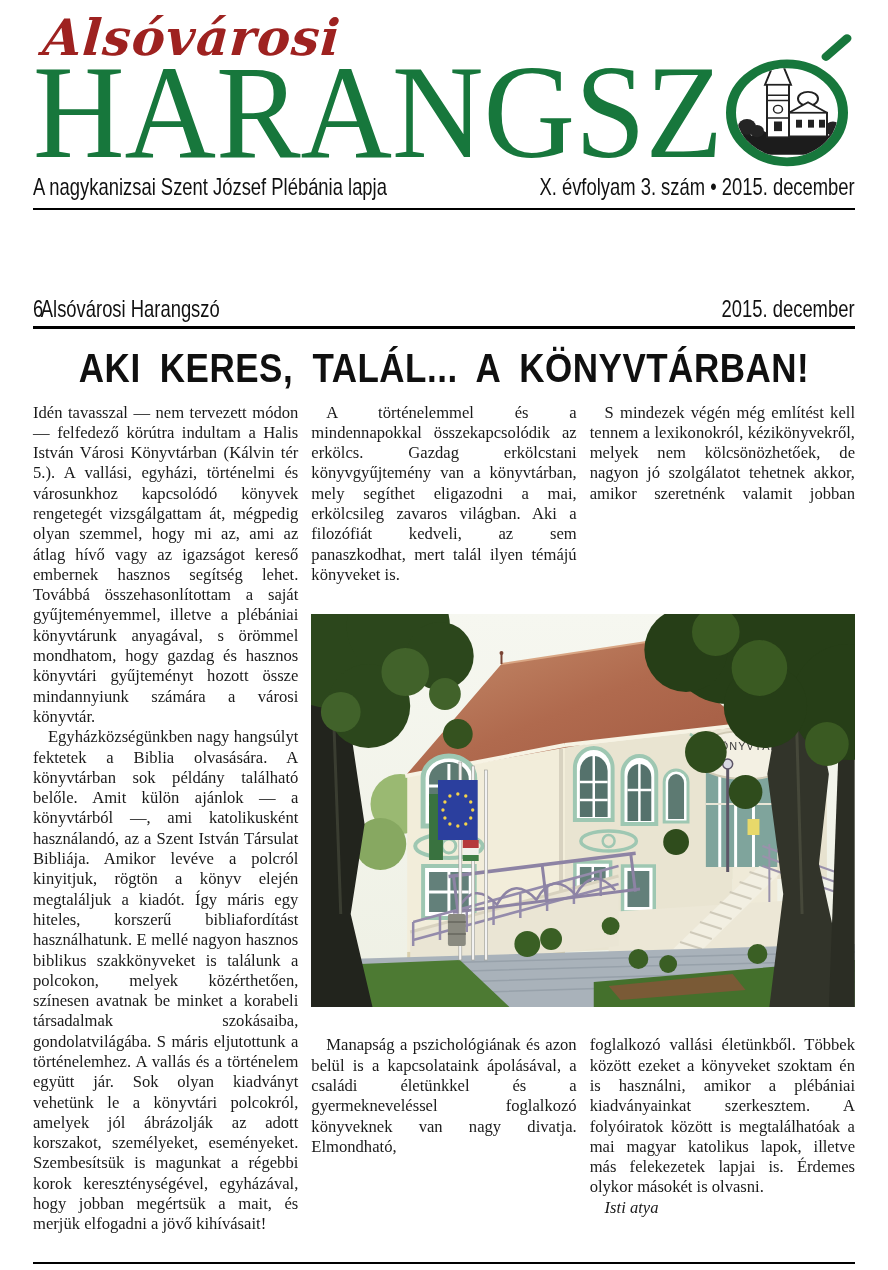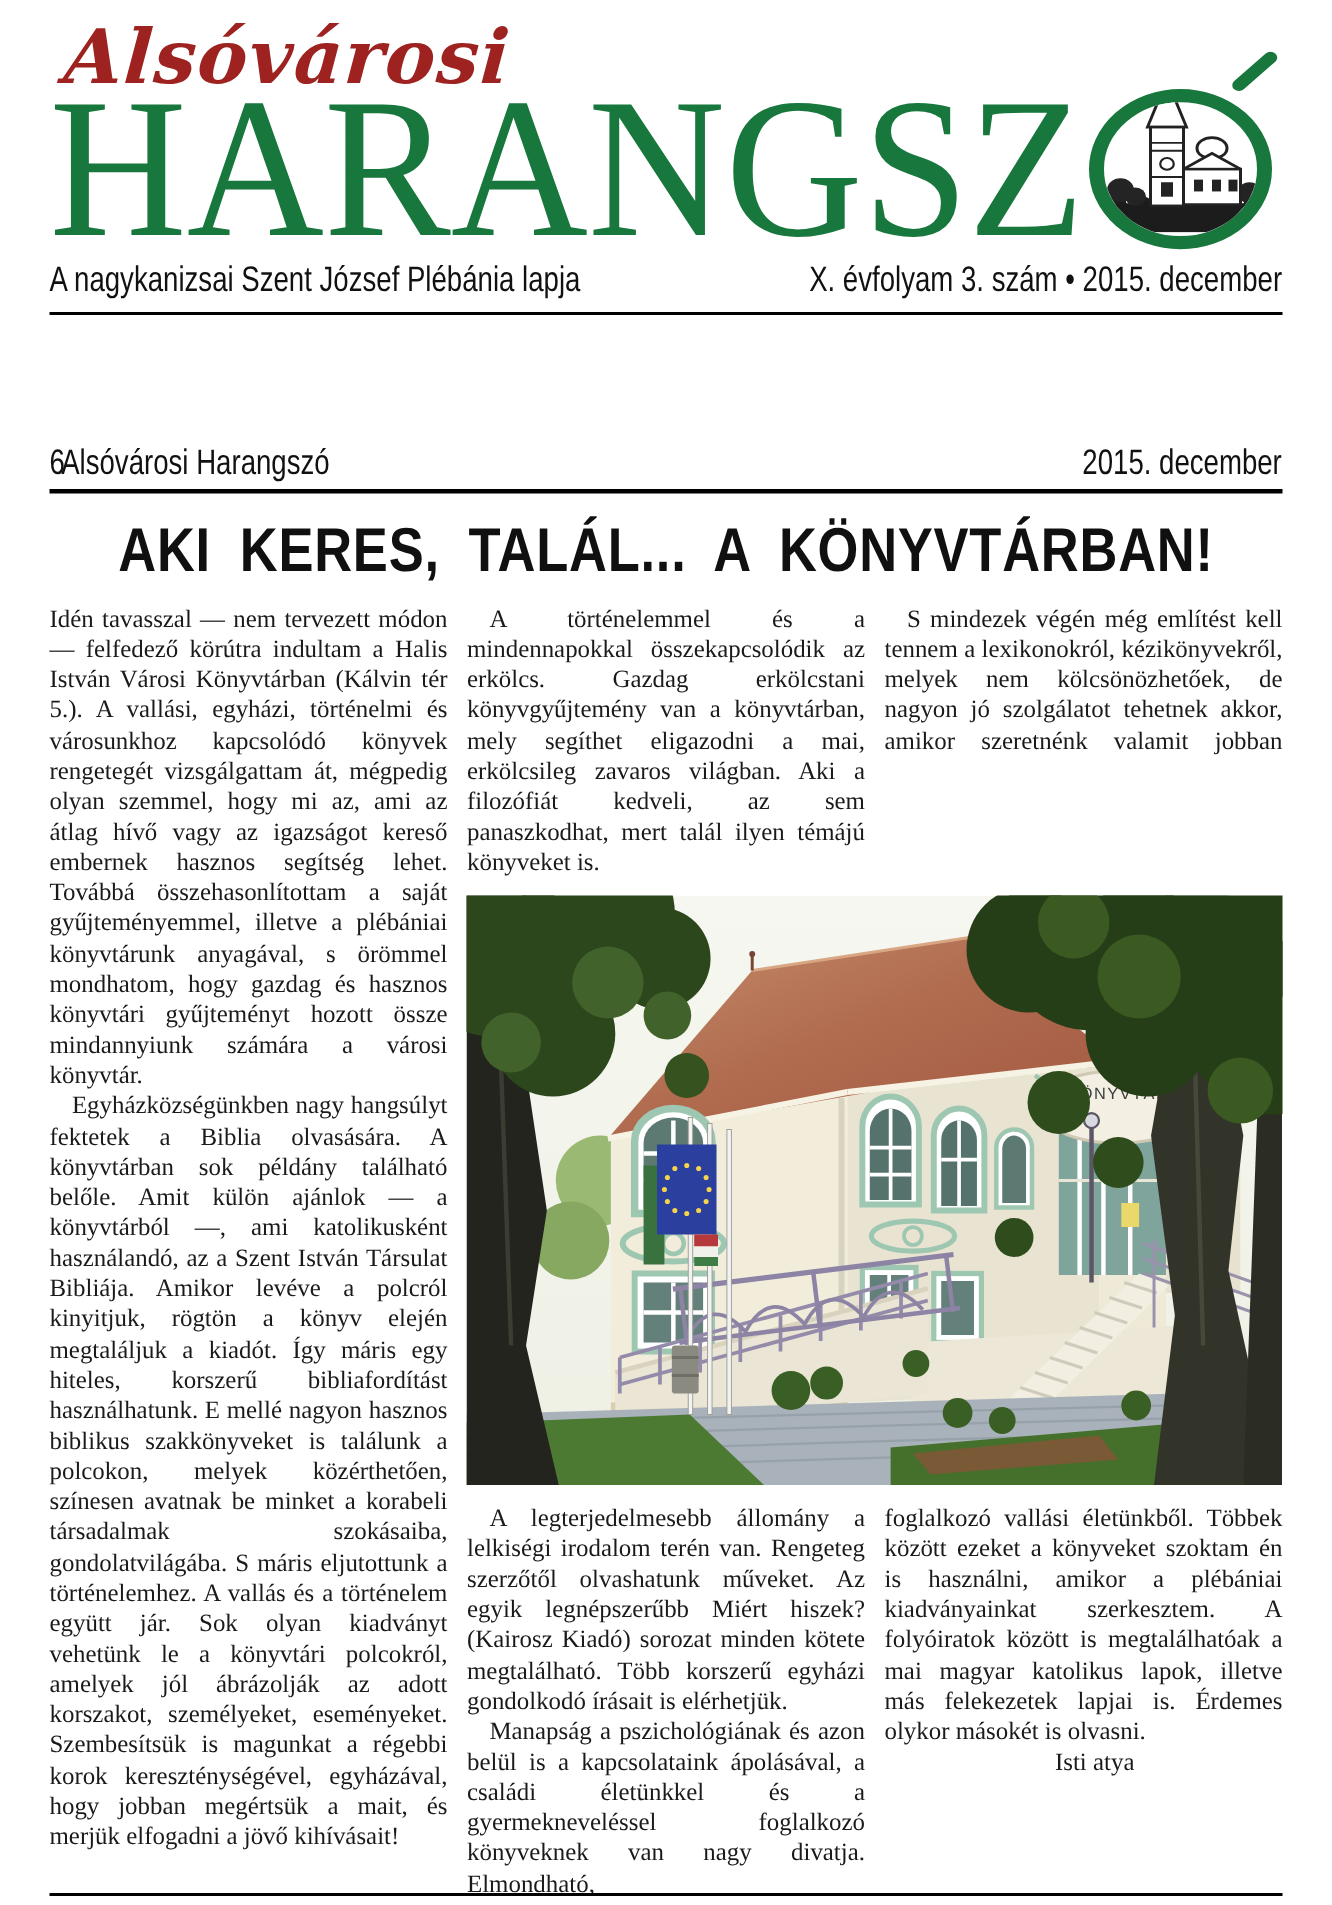--- a/index.html
+++ b/index.html
@@ -37,21 +37,21 @@
   .article-grid p{margin:0;text-indent:.9em;}
   .article-grid p.nf{text-indent:0;}
   .article-grid p.jlast{text-align-last:justify;}
   .col1{grid-column:1;grid-row:1 / span 3;}
   .col2top{grid-column:2;grid-row:1;}
   .col3top{grid-column:3;grid-row:1;}
   .photo{grid-column:2 / span 2;grid-row:2;margin:0;height:393px;}
   .photo svg{display:block;width:100%;height:100%;}
   .col2bottom{grid-column:2;grid-row:3;}
   .col3bottom{grid-column:3;grid-row:3;}
-  .sig{text-align:center;text-indent:0;margin-top:2px;}
+  .sig{text-align:left;font-style:italic;text-indent:0;margin-top:2px;}
   .bottom-rule{position:absolute;left:33px;right:33px;bottom:6px;height:2.5px;background:#000;}
 </style>
 </head>
 <body>
 
 <div class="page">
   <div class="content">
 
     <header class="masthead">
       <div class="script-row">
@@ -368,21 +368,20 @@
                 <circle cx="520" cy="130" r="22"></circle>
             </g>
             <circle cx="398" cy="138" r="21" fill="#2f4c1c"></circle>
             <circle cx="438" cy="178" r="17" fill="#2f4c1c"></circle>
             <circle cx="368" cy="228" r="13" fill="#2f4c1c"></circle>
           </g>
         </svg>
       </figure>
 
       <div class="col2bottom">
-        <p>A legterjedelmesebb állomány a lelkiségi irodalom terén van. Rengeteg szerzőtől olvashatunk műveket. Az egyik legnépszerűbb Miért hiszek? (Kairosz Kiadó) sorozat minden kötete megtalálható. Több korszerű egyházi gondolkodó írásait is elérhetjük.</p>
         <p class="jlast">Manapság a pszichológiának és azon belül is a kapcsolataink ápolásával, a családi életünkkel és a gyermekneveléssel foglalkozó könyveknek van nagy divatja. Elmondható,</p>
       </div>
 
       <div class="col3bottom">
         <p class="nf">foglalkozó vallási életünkből. Többek között ezeket a könyveket szoktam én is használni, amikor a plébániai kiadványainkat szerkesztem. A folyóiratok között is megtalálhatóak a mai magyar katolikus lapok, illetve más felekezetek lapjai is. Érdemes olykor másokét is olvasni.</p>
         <p class="sig">Isti atya</p>
       </div>
 
     </div>
   </div>

